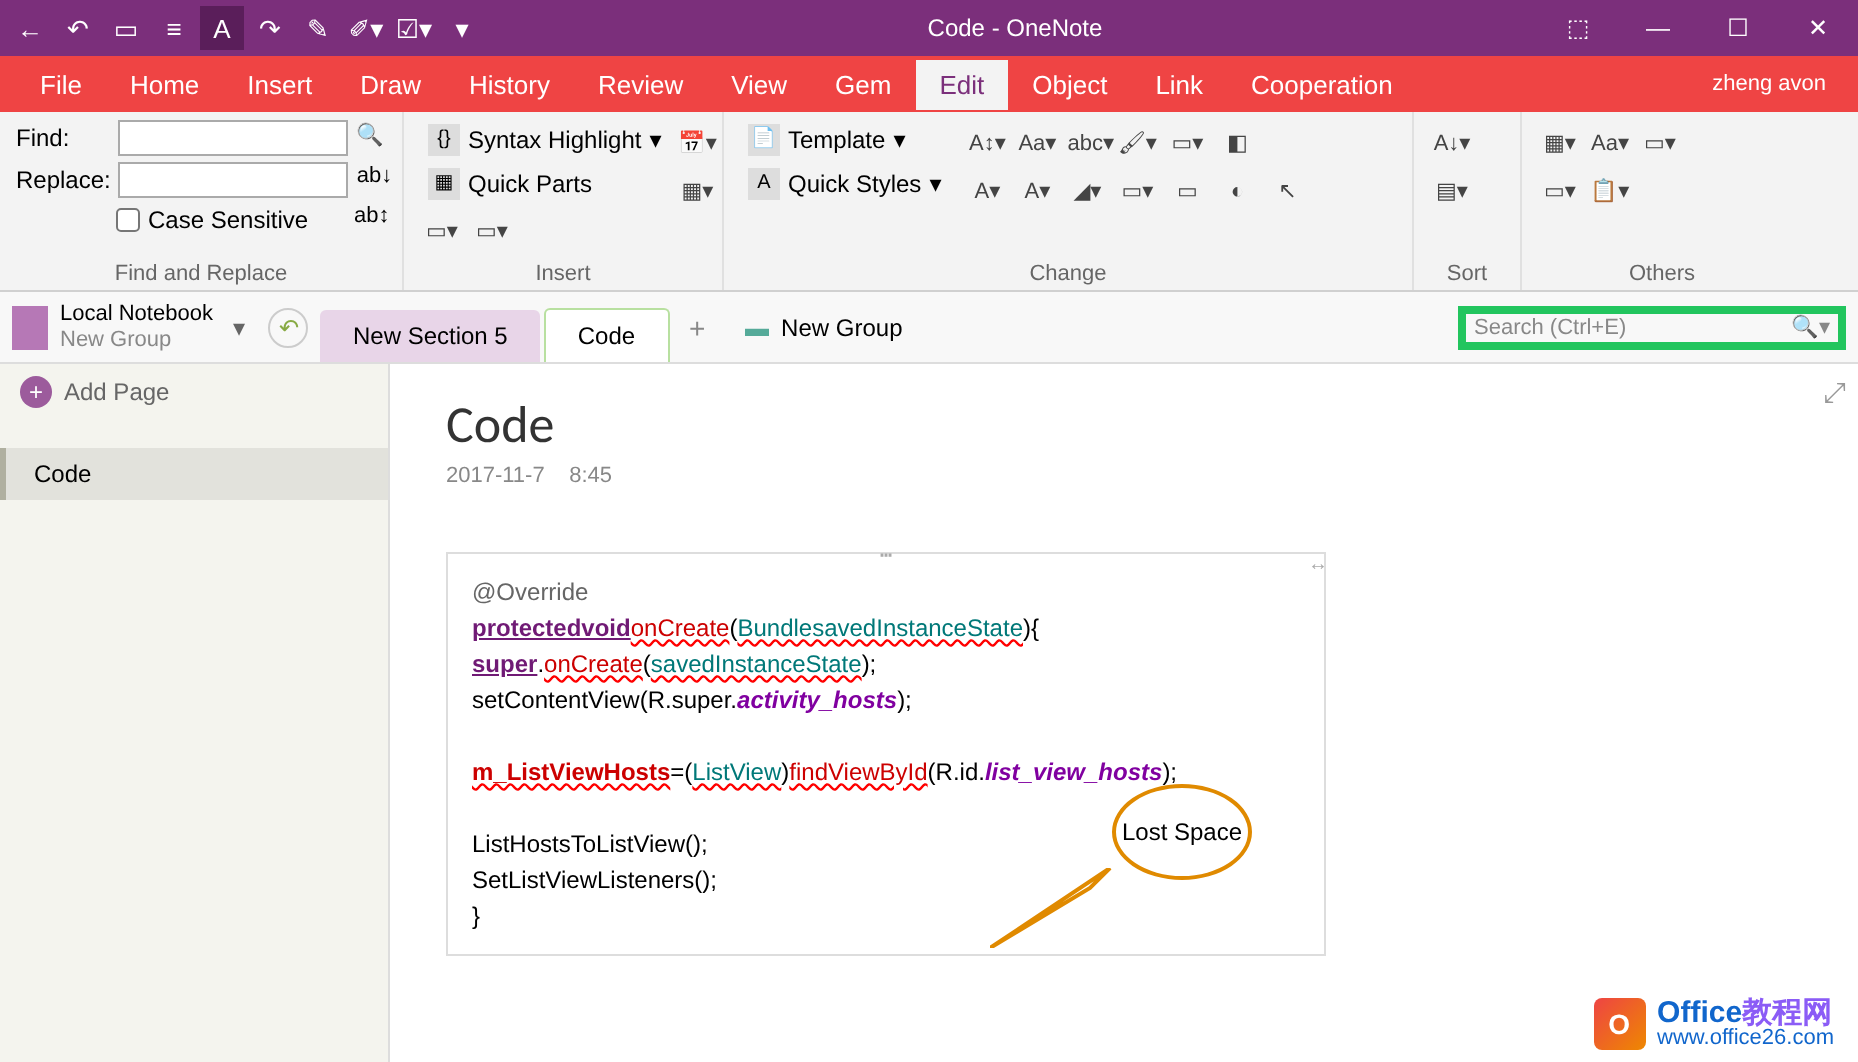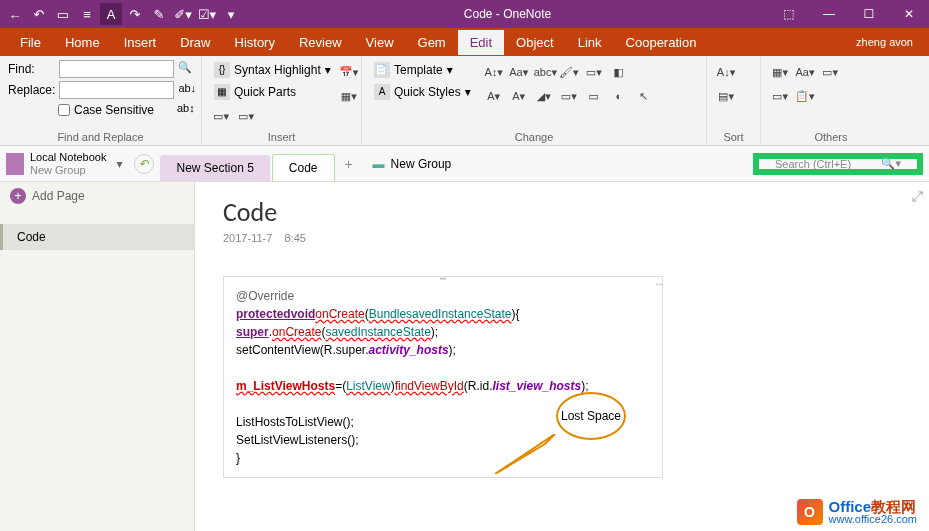--- a/index.html
+++ b/index.html
@@ -4,21 +4,21 @@
 <style>
 * { margin:0; padding:0; box-sizing:border-box; font-family:"Segoe UI",Arial,sans-serif; }
 body { width:929px; height:531px; background:#fff; overflow:hidden; position:relative; }
 .titlebar { height:28px; background:#7B2F7B; display:flex; align-items:center; color:#fff; font-size:12px; }
 .qat { display:flex; gap:2px; padding:0 4px; }
 .qat-btn { width:22px; height:22px; display:flex; align-items:center; justify-content:center; color:#fff; font-size:13px; }
 .qat-btn.active { background:#5a1e5a; }
 .title-text { flex:1; text-align:center; }
 .winbtns { display:flex; gap:0; }
 .winbtn { width:40px; height:28px; display:flex; align-items:center; justify-content:center; font-size:12px; }
-.tabs { height:28px; background:#c2410c; display:flex; align-items:center; color:#fff; font-size:13px; padding:0 8px; }
+.tabs { height:28px; background:#ef4444; display:flex; align-items:center; color:#fff; font-size:13px; padding:0 8px; }
 .tab { padding:5px 12px; cursor:pointer; }
 .tab.active { background:#f3f3f3; color:#7B2F7B; }
 .user { margin-left:auto; font-size:11px; padding-right:8px; }
 .ribbon { height:90px; background:#f3f3f3; border-bottom:1px solid #d0d0d0; display:flex; font-size:12px; }
 .rgroup { border-right:1px solid #e0e0e0; padding:4px 8px; display:flex; flex-direction:column; position:relative; }
 .rgroup-label { position:absolute; bottom:2px; left:0; right:0; text-align:center; color:#666; font-size:11px; }
 .find-row { display:flex; align-items:center; gap:4px; margin-bottom:3px; }
 .find-row label { width:50px; font-size:12px; }
 .find-row input { width:115px; height:18px; border:1px solid #aaa; font-size:11px; padding:0 2px; }
 .find-icon { width:16px; height:16px; font-size:11px; }
@@ -34,21 +34,21 @@
 .nb-sel { display:flex; align-items:center; padding:0 6px; gap:6px; }
 .nb-icon { width:18px; height:22px; background:#b678b6; }
 .nb-text { display:flex; flex-direction:column; line-height:1.1; font-size:11px; }
 .nb-chev { margin-left:4px; color:#666; }
 .nb-round { width:20px; height:20px; border:1px solid #ccc; border-radius:50%; text-align:center; line-height:18px; color:#8a4; margin:0 6px; }
 .sectabs { display:flex; align-items:flex-end; height:100%; }
 .sectab { padding:6px 16px; background:#e8d5e8; font-size:12px; border-top-left-radius:3px; border-top-right-radius:3px; margin-right:2px; }
 .sectab.active { background:#fff; border:1px solid #b8e0a0; border-bottom:none; }
 .sectab-add { width:24px; text-align:center; font-size:14px; color:#888; }
 .ng-tab { padding:6px 12px; font-size:12px; display:flex; align-items:center; gap:6px; }
-.search { margin-left:auto; margin-right:6px; border:6px solid #22c55e; height:22px; width:170px; display:flex; align-items:center; padding:0 16px; font-size:11px; color:#888; }
+.search { margin-left:auto; margin-right:6px; border:4px solid #22c55e; height:22px; width:194px; display:flex; align-items:center; padding:0 4px; font-size:11px; color:#888; }
 .workspace { display:flex; height:calc(531px - 28px - 28px - 90px - 36px); }
 .pages { width:195px; background:#f4f4ee; border-right:1px solid #ddd; font-size:12px; }
 .addpage { padding:6px 10px; color:#666; display:flex; align-items:center; gap:6px; }
 .addpage .plus { width:16px; height:16px; border-radius:50%; background:#9c5b9c; color:#fff; text-align:center; line-height:16px; font-size:12px; }
 .page-item { padding:6px 14px; background:#e2e2dc; border-left:3px solid #b0b0a0; }
 .content { flex:1; padding:14px 28px; position:relative; overflow:hidden; background:#fff; }
 .page-title { font-size:26px; color:#333; font-family:Calibri,Arial; }
 .page-date { font-size:11px; color:#888; margin-top:4px; }
 .container { border:1px solid #ddd; margin-top:32px; width:440px; position:relative; padding:10px 12px; font-family:"Courier New",monospace; font-size:12px; line-height:1.5; }
 .container-handle { position:absolute; top:-6px; left:50%; transform:translateX(-50%); font-size:10px; color:#aaa; }
@@ -59,21 +59,21 @@
 .k-teal { color:#007878; text-decoration:underline wavy red; }
 .k-purple { color:#8000a0; font-style:italic; font-weight:bold; }
 .callout { position:absolute; border:2px solid #e08a00; border-radius:50%; background:#fff; font-size:12px; text-align:center; display:flex; align-items:center; justify-content:center; z-index:5; }
 .callout1 { width:70px; height:48px; top:210px; left:361px; }
 svg.tail { position:absolute; z-index:4; }
 .expand { position:absolute; top:6px; right:6px; font-size:14px; color:#999; }
 .watermark { position:absolute; right:12px; bottom:6px; display:flex; align-items:center; gap:6px; font-size:14px; }
 .wm-logo { width:26px; height:26px; background:linear-gradient(135deg,#e44,#e80); border-radius:4px; color:#fff; text-align:center; line-height:26px; font-weight:bold; }
 .wm-text { display:flex; flex-direction:column; line-height:1; }
 .wm-text .t1 { font-weight:bold; font-size:15px; }
-.wm-text .t1 .b { color:#1166cc; } .wm-text .t1 .r { color:#c2410c; }
+.wm-text .t1 .b { color:#1166cc; } .wm-text .t1 .r { color:#8b5cf6; }
 .wm-text .t2 { font-size:11px; color:#1166cc; }
 </style>
 </head>
 <body>
 
 <div class="titlebar">
   <div class="qat">
     <span class="qat-btn">←</span>
     <span class="qat-btn">↶</span>
     <span class="qat-btn">▭</span>

